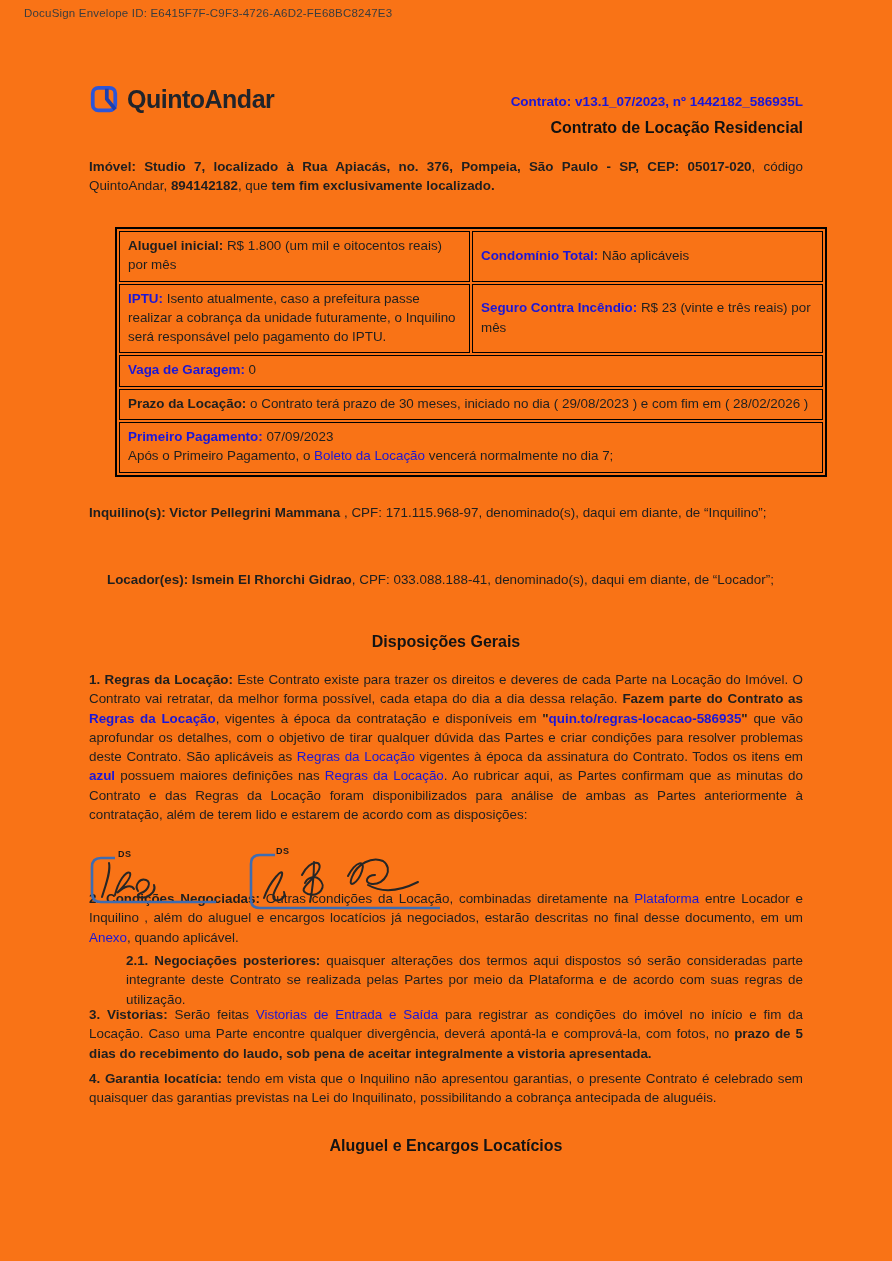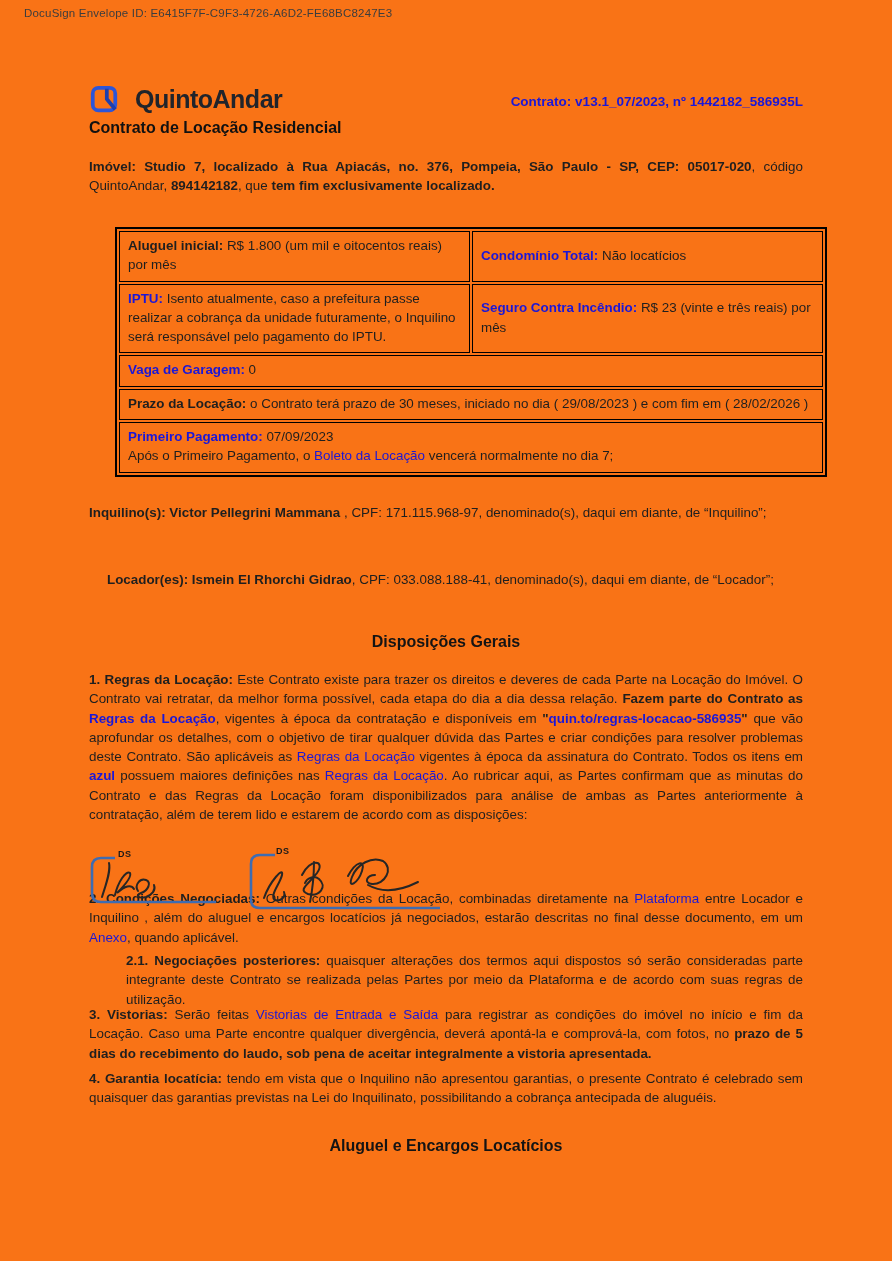--- a/index.html
+++ b/index.html
@@ -8,24 +8,24 @@
     --stamp-blue:#3e6cb2;
     --ink:#1f1f1f;
   }
   html,body{margin:0;padding:0;background:#ffffff;}
   .page{
     position:relative;width:892px;height:1261px;background:#f97316;overflow:hidden;
     font-family:"Liberation Sans", sans-serif;color:var(--ink);
   }
   .abs{position:absolute;}
   .ds-envelope{left:24px;top:7px;font-size:11.5px;color:#3d3d3d;letter-spacing:.2px;}
-  .brand{left:89px;top:84px;display:flex;align-items:center;gap:16px;}
+  .brand{left:89px;top:84px;display:flex;align-items:center;gap:8px;}
   .brand-text{font-size:25px;font-weight:bold;color:#20242b;letter-spacing:-0.5px;}
   .contract-ref{right:89px;top:94px;font-size:13.5px;font-weight:bold;color:var(--blue);}
-  .doc-title{left:89px;top:119px;width:714px;text-align:left;font-size:16px;font-weight:bold;margin:0;color:#111;}
+  .doc-title{left:89px;top:119px;width:714px;text-align:right;font-size:16px;font-weight:bold;margin:0;color:#111;}
   .para{font-size:13.4px;line-height:19.3px;text-align:justify;margin:0;width:714px;left:89px;}
   .prop{top:157px;}
   .summary{left:89px;top:227px;width:712px;border:2px solid #000;border-spacing:2px;border-collapse:separate;table-layout:fixed;margin-left:26px;}
   .summary td{border:1px solid #000;padding:4px 8px 6px;font-size:13.4px;line-height:19.3px;vertical-align:middle;}
   .summary td.half{width:50%;}
   .tenant{top:503px;}
   .landlord{top:570px;margin-left:18px;}
   .h-center{left:89px;width:714px;text-align:center;font-size:16px;font-weight:bold;margin:0;color:#141414;}
   .h-general{top:633px;}
   .h-rent{top:1137px;}
@@ -62,21 +62,21 @@
   <div class="abs contract-ref">Contrato: v13.1_07/2023, nº 1442182_586935L</div>
 
   <h1 class="abs doc-title">Contrato de Locação Residencial</h1>
 
   <p class="abs para prop"><span class="seg-b">Imóvel: Studio 7, localizado à Rua Apiacás, no. 376, Pompeia, São Paulo - SP, CEP: 05017-020</span><span class="seg-n">, código QuintoAndar, </span><span class="seg-b">894142182</span><span class="seg-n">, que </span><span class="seg-b">tem fim exclusivamente localizado.</span></p>
 
   <table class="abs summary">
     <tbody>
         <tr>
       <td class="half"><span class="seg-b">Aluguel inicial: </span><span class="seg-n">R$ 1.800 (um mil e oitocentos reais) por mês</span></td>
-      <td class="half"><span class="seg-bblue">Condomínio Total: </span><span class="seg-n">Não locatícios</span></td>
+      <td class="half"><span class="seg-bblue">Condomínio Total: </span><span class="seg-n">Não aplicáveis</span></td>
     </tr>
     <tr>
       <td><span class="seg-bblue">IPTU: </span><span class="seg-n">Isento atualmente, caso a prefeitura passe realizar a cobrança da unidade futuramente, o Inquilino será responsável pelo pagamento do IPTU.</span></td>
       <td><span class="seg-bblue">Seguro Contra Incêndio: </span><span class="seg-n">R$ 23 (vinte e três reais) por mês</span></td>
     </tr>
     <tr>
       <td colspan="2"><span class="seg-bblue">Vaga de Garagem: </span><span class="seg-n">0</span></td>
     </tr>
     <tr>
       <td colspan="2"><span class="seg-b">Prazo da Locação: </span><span class="seg-n">o Contrato terá prazo de 30 meses, iniciado no dia ( 29/08/2023 ) e com fim em ( 28/02/2026 )</span></td>

